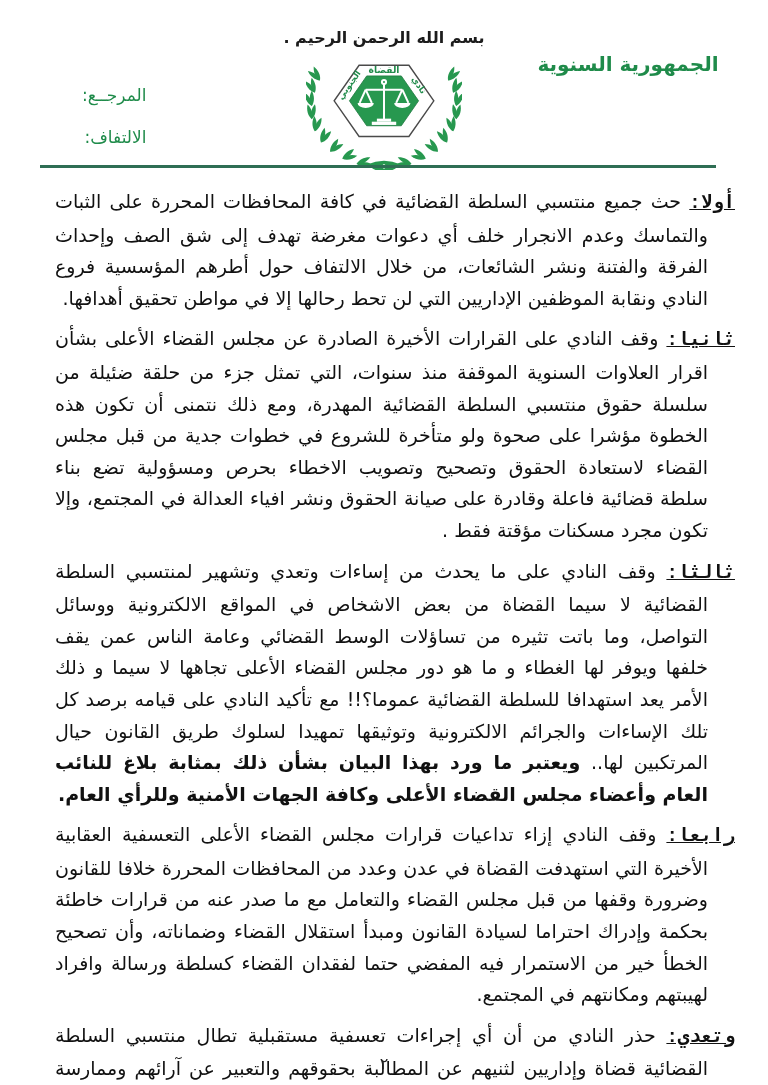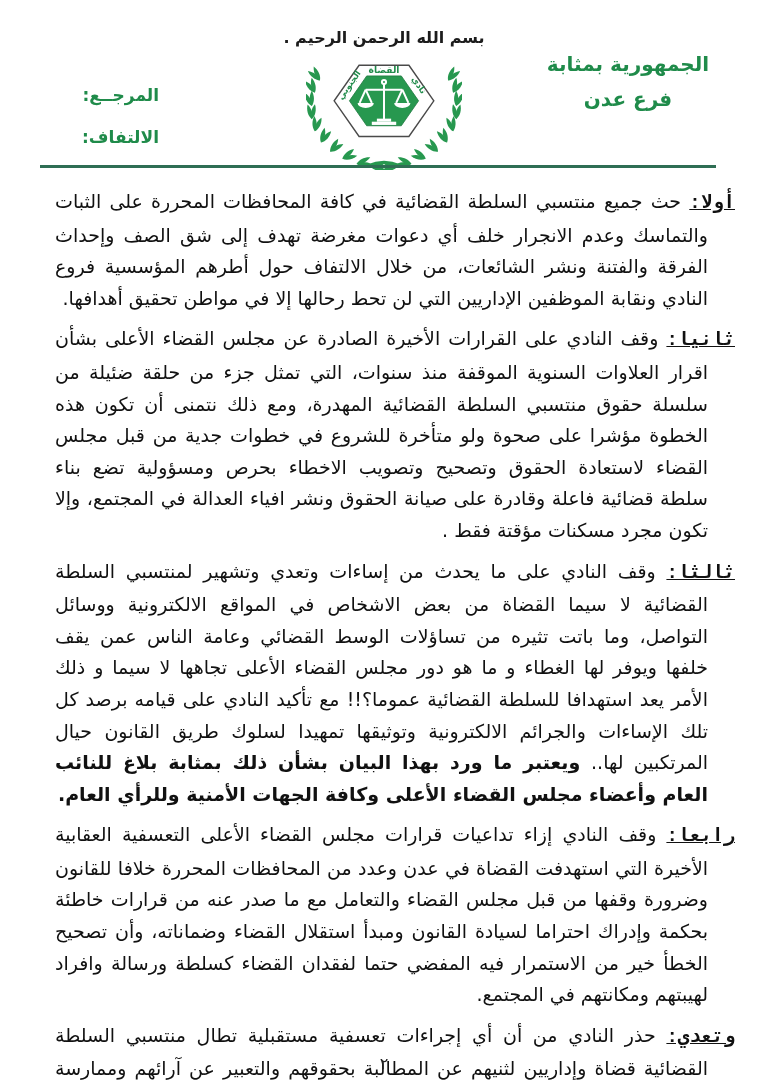--- a/index.html
+++ b/index.html
@@ -18,21 +18,21 @@
     text-align:center;
     font-size:16px;font-weight:bold;color:#1c1c1c;
   }
   .org-block{
     position:absolute;top:47px;right:28px;width:224px;
     text-align:center;
     color:#1f8b4a;font-weight:bold;font-size:20px;line-height:35px;
   }
   .refs-block{
     position:absolute;top:74px;left:82px;
-    color:#1f8b4a;font-weight:bold;font-size:17px;line-height:42px;
+    color:#1f8b4a;font-weight:normal;font-size:17px;line-height:42px;
   }
   .logo-wrap{
     position:absolute;top:50px;left:306px;width:156px;height:120px;
   }
   .logo-wrap svg{width:100%;height:100%;display:block;}
   .sep-line{
     position:absolute;top:165px;left:40px;width:676px;height:3px;
     background:#2f6e54;border:none;margin:0;
   }
   
@@ -54,22 +54,21 @@
   }
 </style>
 </head>
 <body>
 
 <div class="page">
 
   <div class="bismillah">بسم الله الرحمن الرحيم .</div>
 
   <div class="org-block">
-    <div>الجمهورية بمثابة</div>
-    <div>فرع عدن</div>
+    <div>الجمهورية السنوية</div>
   </div>
 
   <div class="refs-block">
     <div>المرجــع:</div>
     <div>الالتفاف:</div>
   </div>
 
   <div class="logo-wrap">
     <svg viewBox="0 0 152 118" xmlns="http://www.w3.org/2000/svg">
       <defs>

